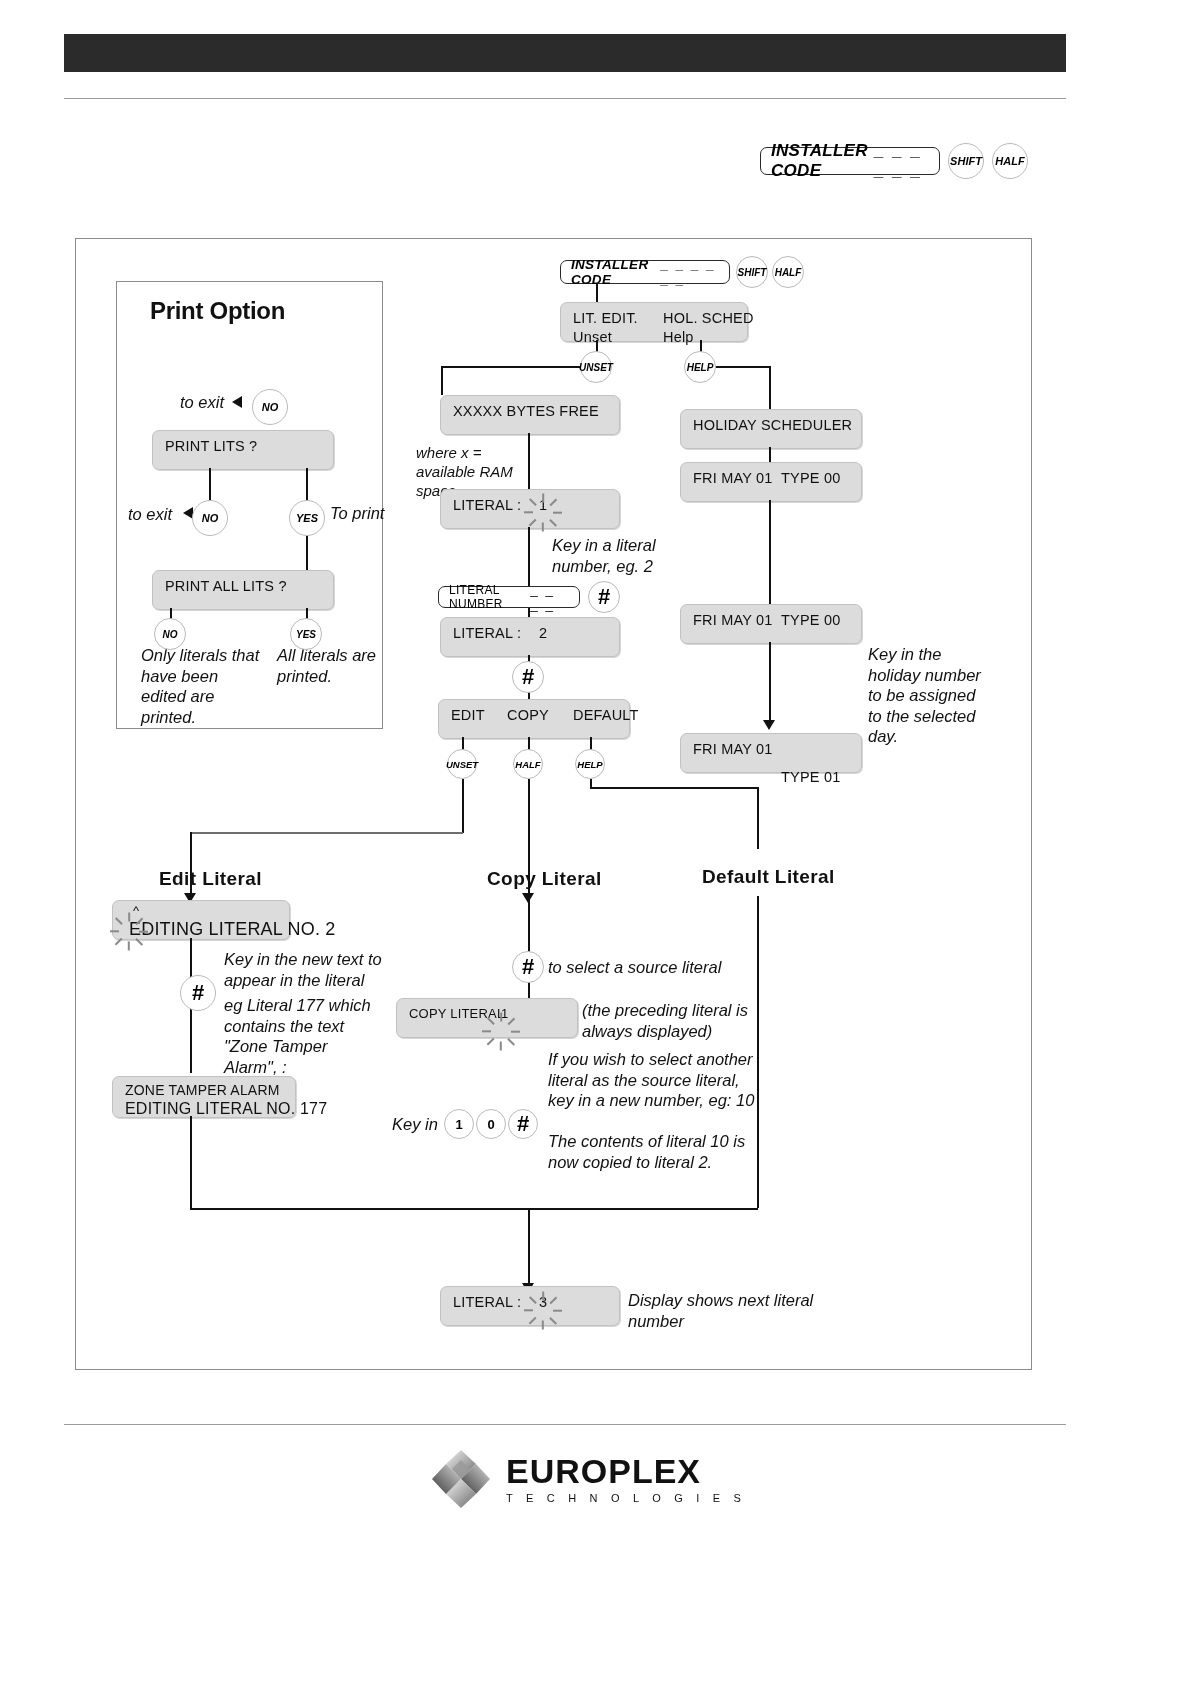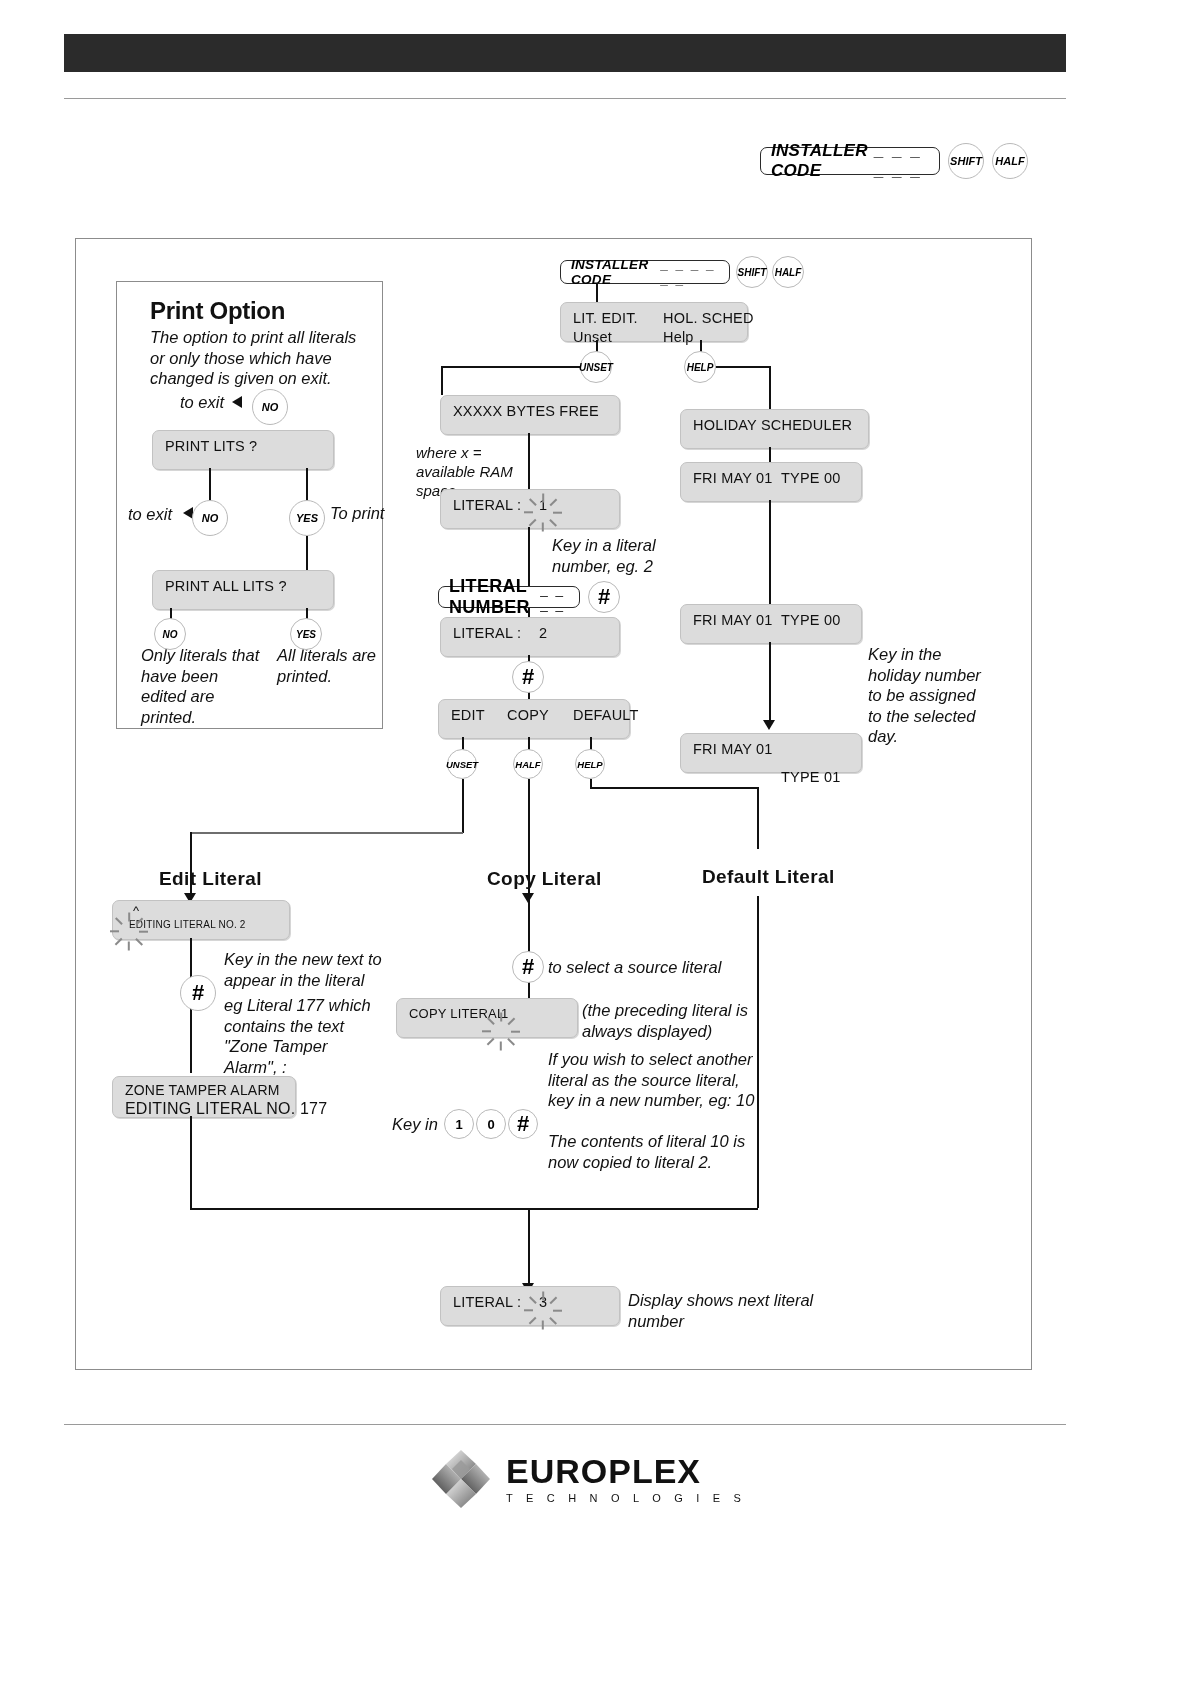--- a/index.html
+++ b/index.html
@@ -100,21 +100,20 @@
       <span class="dashes">_ _ _ _ _ _</span>
     </div>
     <div class="key r18" style="position:relative;left:0;top:0;">SHIFT</div>
     <div class="key r18" style="position:relative;left:0;top:0;">HALF</div>
   </div>
 
   <div class="frame"></div>
 
   <div class="panel"></div>
   <div class="panel-title">Print Option</div>
-  <div class="it" style="left:150px;top:327px;width:225px;">The option to print all literals or only those which have changed is given on exit.</div>
 
   <div class="it" style="left:180px;top:392px;">to exit</div>
   <div class="arw-l" style="left:232px;top:396px;"></div>
   <div class="key r18" style="left:252px;top:389px;">NO</div>
 
   <div class="lcd" style="left:152px;top:430px;width:180px;height:38px;">
     <span class="l1">PRINT LITS ?</span>
   </div>
 
   <div class="ln v" style="left:209px;top:468px;height:34px;"></div>
@@ -185,21 +184,21 @@
     <i style="transform:translate(-50%,-50%) rotate(180deg);"></i>
     <i style="transform:translate(-50%,-50%) rotate(225deg);"></i>
     <i style="transform:translate(-50%,-50%) rotate(270deg);"></i>
     <i style="transform:translate(-50%,-50%) rotate(315deg);"></i>
   </div>
 
   <div class="ln v" style="left:528px;top:527px;height:59px;"></div>
   <div class="it" style="left:552px;top:535px;width:160px;">Key in a literal number, eg. 2</div>
 
   <div class="codebox sm" style="left:438px;top:586px;width:142px;height:22px;">
-    <span style="font-style:normal;font-weight:bold;font-size:18px;">LITERAL NUMBER</span>
+    <span style="font-style:normal;font-weight:normal;font-size:12px;">LITERAL NUMBER</span>
     <span class="dashes" style="font-weight:normal;">_ _ _ _</span>
   </div>
   <div class="key r16 hash" style="left:588px;top:581px;">#</div>
 
   <div class="ln v" style="left:528px;top:608px;height:10px;"></div>
 
   <div class="lcd" style="left:440px;top:617px;width:178px;height:38px;">
     <span class="l1">LITERAL :</span>
     <span class="rcol" style="left:98px;top:7px;">2</span>
   </div>
@@ -225,21 +224,21 @@
   <div class="ln v" style="left:190px;top:832px;height:66px;"></div>
   <div class="arw-d" style="left:184px;top:893px;"></div>
 
   <div class="ln v" style="left:528px;top:779px;height:119px;"></div>
   <div class="arw-d" style="left:522px;top:893px;"></div>
 
   <div class="ln v" style="left:590px;top:779px;height:9px;"></div>
   <div class="ln h" style="left:590px;top:787px;width:168px;"></div>
   <div class="ln v" style="left:757px;top:787px;height:62px;"></div>
 
-  <div class="lcd" style="left:680px;top:409px;width:180px;height:38px;padding-left:7px;">
+  <div class="lcd" style="left:680px;top:409px;width:180px;height:38px;">
     <span class="l1">HOLIDAY SCHEDULER</span>
   </div>
   <div class="ln v" style="left:769px;top:447px;height:15px;"></div>
 
   <div class="lcd" style="left:680px;top:462px;width:180px;height:38px;">
     <span class="l1">FRI MAY 01</span>
     <span class="rcol" style="left:100px;top:7px;">TYPE 00</span>
   </div>
 
   <div class="ln v" style="left:769px;top:500px;height:104px;"></div>
@@ -256,21 +255,21 @@
     <span class="l1">FRI MAY 01</span>
     <span class="rcol" style="left:100px;top:7px;margin-top:28px;">TYPE 01</span>
   </div>
 
   <div class="it" style="left:868px;top:644px;width:125px;">Key in the holiday number to be assigned to the selected day.</div>
 
   <div class="sec-title" style="left:159px;top:868px;">Edit Literal</div>
 
   <div class="lcd" style="left:112px;top:900px;width:176px;height:38px;">
     <span class="rcol" style="left:20px;top:2px;font-size:13px;">^</span>
-    <span class="rcol" style="left:16px;top:18px;font-size:10px;">EDITING LITERAL NO. 2</span>
+    <span class="rcol" style="left:16px;top:18px;font-size:18px;">EDITING LITERAL NO. 2</span>
   </div>
   <div class="flash" style="left:110px;top:898px;">
     <i style="transform:translate(-50%,-50%) rotate(0deg);"></i>
     <i style="transform:translate(-50%,-50%) rotate(45deg);"></i>
     <i style="transform:translate(-50%,-50%) rotate(90deg);"></i>
     <i style="transform:translate(-50%,-50%) rotate(135deg);"></i>
     <i style="transform:translate(-50%,-50%) rotate(180deg);"></i>
     <i style="transform:translate(-50%,-50%) rotate(225deg);"></i>
     <i style="transform:translate(-50%,-50%) rotate(270deg);"></i>
     <i style="transform:translate(-50%,-50%) rotate(315deg);"></i>

